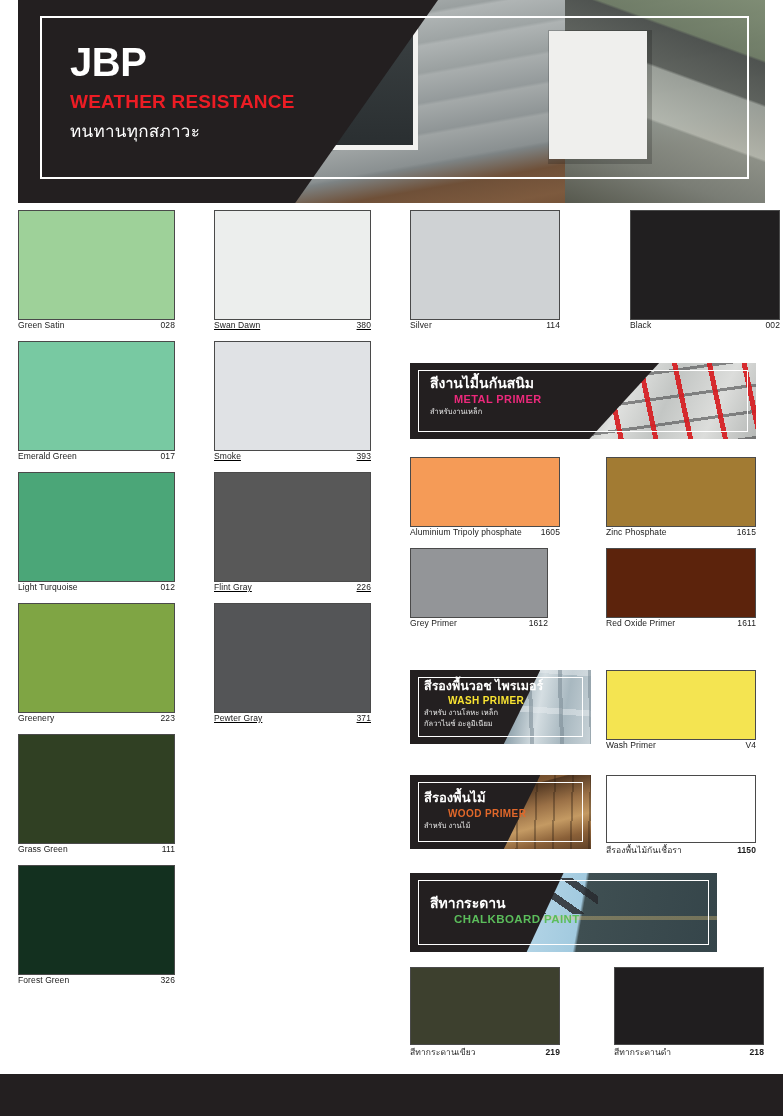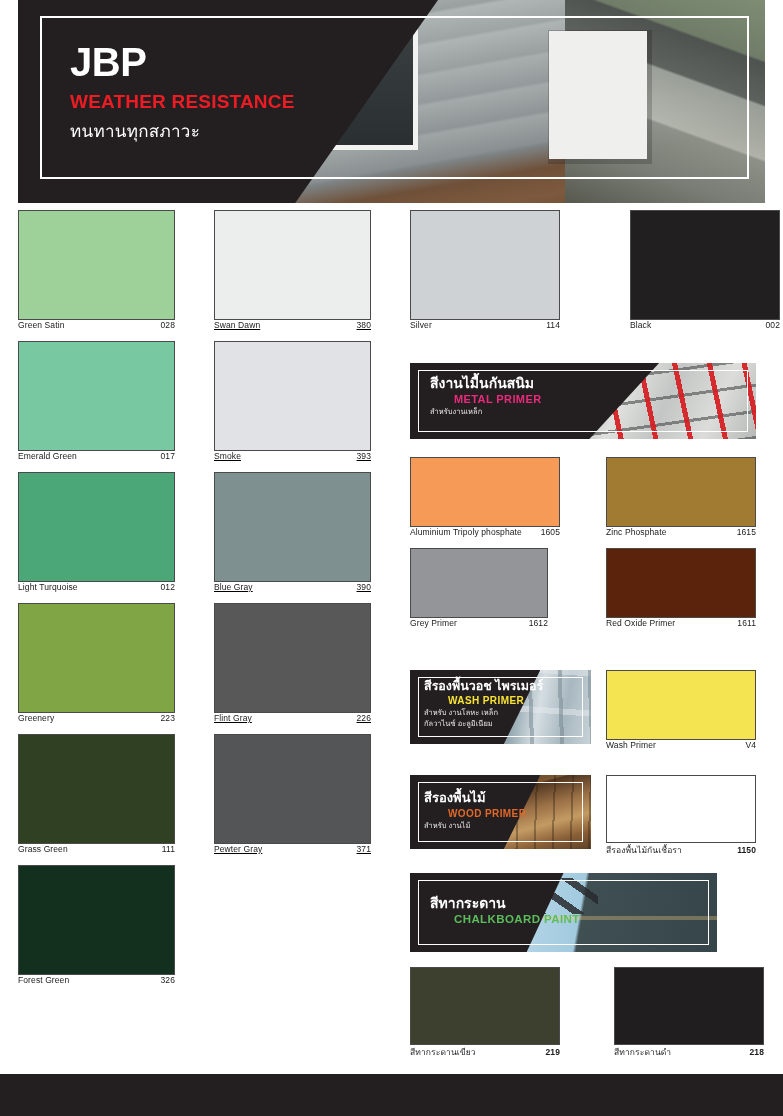--- a/index.html
+++ b/index.html
@@ -266,27 +266,20 @@
       </div>
     </div>
     <div class="swatch-cell">
       <span class="chip h-big" style="background:#e0e2e5"></span>
       <div class="caption">
         <span>Smoke</span>
         <span class="code">393</span>
       </div>
     </div>
     <div class="swatch-cell">
-      <span class="chip h-big" style="background:#7f9090"></span>
-      <div class="caption">
-        <span>Blue Gray</span>
-        <span class="code">390</span>
-      </div>
-    </div>
-    <div class="swatch-cell">
       <span class="chip h-big" style="background:#585858"></span>
       <div class="caption">
         <span>Flint Gray</span>
         <span class="code">226</span>
       </div>
     </div>
     <div class="swatch-cell">
       <span class="chip h-big" style="background:#545557"></span>
       <div class="caption">
         <span>Pewter Gray</span>

